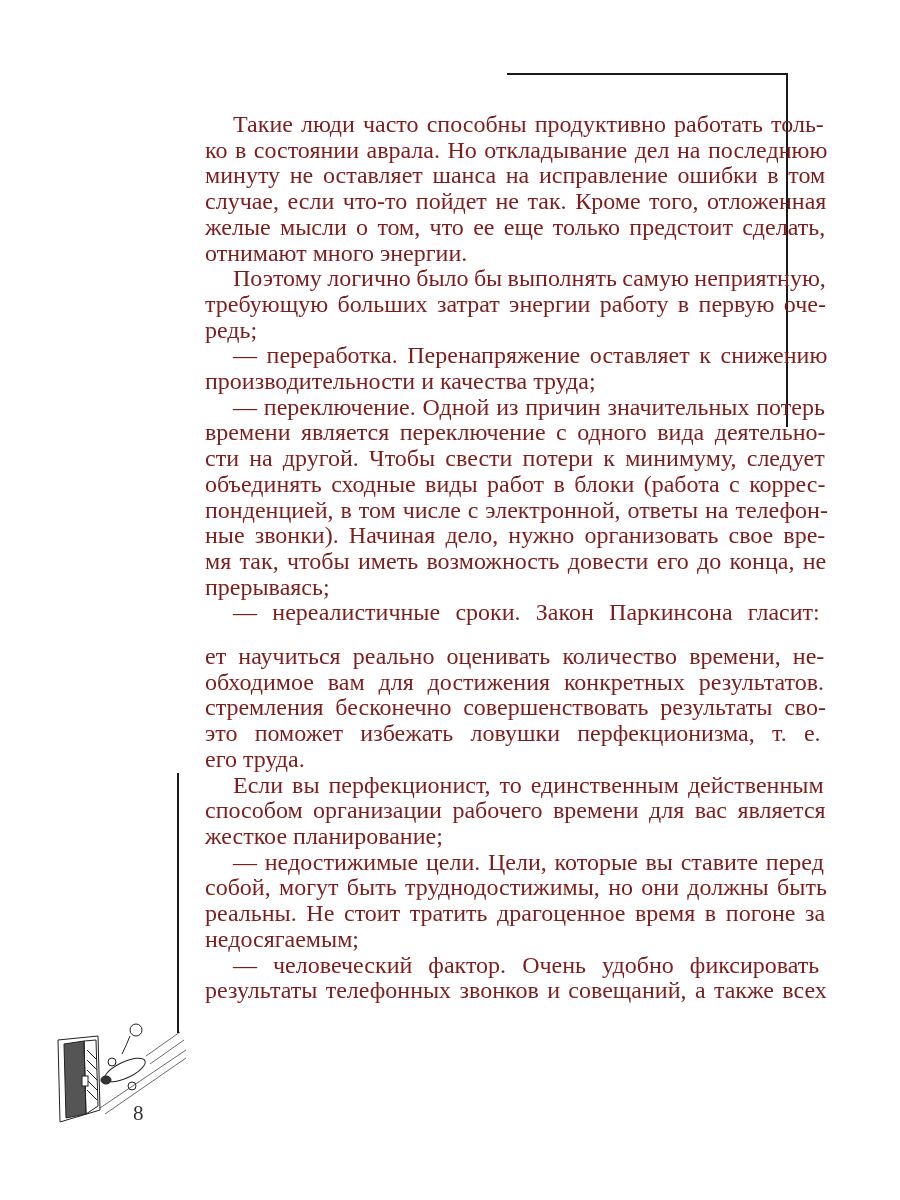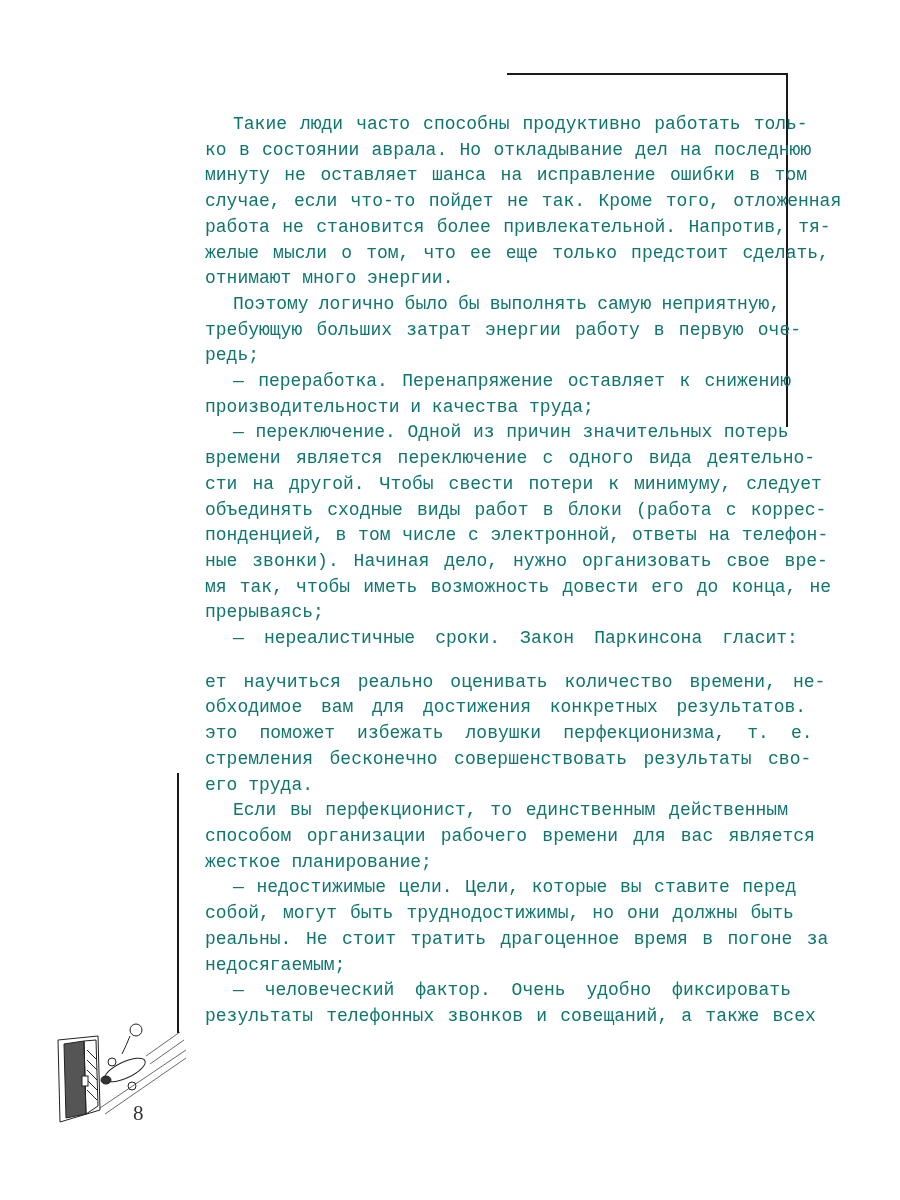--- a/index.html
+++ b/index.html
@@ -3,22 +3,22 @@
 <meta charset="utf-8">
 <style>
   html, body { margin: 0; padding: 0; background: #ffffff; }
   body { width: 900px; height: 1200px; position: relative; overflow: hidden; }
   .page { position: absolute; left: 0; top: 0; width: 900px; height: 1200px; background: #fff; }
   .frame-top { position: absolute; left: 507px; top: 73px; width: 281px; height: 2px; background: #1a1a1a; }
   .frame-right { position: absolute; left: 786px; top: 73px; width: 2px; height: 354px; background: #1a1a1a; }
   .frame-left { position: absolute; left: 177px; top: 773px; width: 2px; height: 260px; background: #1a1a1a; }
   .text-block {
     position: absolute; left: 205px; top: 112px; width: 556px;
-    font-family: Liberation Mono, monospace;
-    font-size: 18px; line-height: 25.7px; color: #0f766e;
+    font-family: Liberation Serif, serif;
+    font-size: 24px; line-height: 25.7px; color: #7f1d1d;
     text-align: justify;
   }
   .line { display: block; white-space: nowrap; text-align-last: justify; text-align: justify; }
   .line.last { text-align-last: left; }
   .line.indent { padding-left: 28px; }
   .page-number {
     position: absolute; left: 133px; top: 1101px;
     font-family: "Liberation Serif", "DejaVu Serif", serif; font-size: 21px; color: #333;
   }
   .illustration { position: absolute; left: 50px; top: 1010px; }
@@ -29,41 +29,40 @@
 <div class="page">
   <div class="frame-top"></div>
   <div class="frame-right"></div>
   <div class="frame-left"></div>
 
   <div class="text-block" id="text-block">
       <span class="line indent" style="display: block; word-spacing: 2.15885px;">Такие люди часто способны продуктивно работать толь-</span>
       <span class="line" style="display: block; word-spacing: 1.51367px;">ко в состоянии аврала. Но откладывание дел на последнюю</span>
       <span class="line" style="display: block; word-spacing: 3.6875px;">минуту не оставляет шанса на исправление ошибки в том</span>
       <span class="line" style="display: block; word-spacing: 2.5625px;">случае, если что-то пойдет не так. Кроме того, отложенная</span>
-      <span class="line" style="display: block; word-spacing: 1.65104px;">работа не становится более привлекательной. Напротив, тя-</span>
       <span class="line" style="display: block; word-spacing: 3.30729px;">желые мысли о том, что ее еще только предстоит сделать,</span>
       <span class="line last">отнимают много энергии.</span>
       <span class="line indent" style="display: block; word-spacing: -0.614583px;">Поэтому логично было бы выполнять самую неприятную,</span>
       <span class="line" style="display: block; word-spacing: 3.35938px;">требующую больших затрат энергии работу в первую оче-</span>
       <span class="line last">редь;</span>
       <span class="line indent" style="display: block; word-spacing: 3.57812px;">— переработка. Перенапряжение оставляет к снижению</span>
       <span class="line last">производительности и качества труда;</span>
       <span class="line indent" style="display: block; word-spacing: 0.783854px;">— переключение. Одной из причин значительных потерь</span>
       <span class="line" style="display: block; word-spacing: 4.47917px;">времени является переключение с одного вида деятельно-</span>
       <span class="line" style="display: block; word-spacing: 4.19141px;">сти на другой. Чтобы свести потери к минимуму, следует</span>
       <span class="line" style="display: block; word-spacing: 3.4082px;">объединять сходные виды работ в блоки (работа с коррес-</span>
       <span class="line" style="display: block; word-spacing: 0.939453px;">понденцией, в том числе с электронной, ответы на телефон-</span>
       <span class="line" style="display: block; word-spacing: 4.10045px;">ные звонки). Начиная дело, нужно организовать свое вре-</span>
       <span class="line" style="display: block; word-spacing: 2.35417px;">мя так, чтобы иметь возможность довести его до конца, не</span>
       <span class="line last">прерываясь;</span>
       <span class="line indent" style="display: block; word-spacing: 9.2875px;">— нереалистичные сроки. Закон Паркинсона гласит:</span>
       <span class="line" style="display: block; word-spacing: 6.17188px; margin-top: 18px;">ет научиться реально оценивать количество времени, не-</span>
       <span class="line" style="display: block; word-spacing: 7.875px;">обходимое вам для достижения конкретных результатов.</span>
+      <span class="line" style="display: block; word-spacing: 5.74219px;">стремления бесконечно совершенствовать результаты сво-</span>
       <span class="line" style="display: block; word-spacing: 11.2422px;">это поможет избежать ловушки перфекционизма, т. е.</span>
-      <span class="line" style="display: block; word-spacing: 5.74219px;">стремления бесконечно совершенствовать результаты сво-</span>
       <span class="line last">его труда.</span>
       <span class="line indent" style="display: block; word-spacing: 2.96875px;">Если вы перфекционист, то единственным действенным</span>
       <span class="line" style="display: block; word-spacing: 4.42969px;">способом организации рабочего времени для вас является</span>
       <span class="line last">жесткое планирование;</span>
       <span class="line indent" style="display: block; word-spacing: 1.77455px;">— недостижимые цели. Цели, которые вы ставите перед</span>
       <span class="line" style="display: block; word-spacing: 2.32366px;">собой, могут быть труднодостижимы, но они должны быть</span>
       <span class="line" style="display: block; word-spacing: 3.66602px;">реальны. Не стоит тратить драгоценное время в погоне за</span>
       <span class="line last">недосягаемым;</span>
       <span class="line indent" style="display: block; word-spacing: 10.05px;">— человеческий фактор. Очень удобно фиксировать</span>
       <span class="line" style="display: block; word-spacing: 2.37946px;">результаты телефонных звонков и совещаний, а также всех</span>

